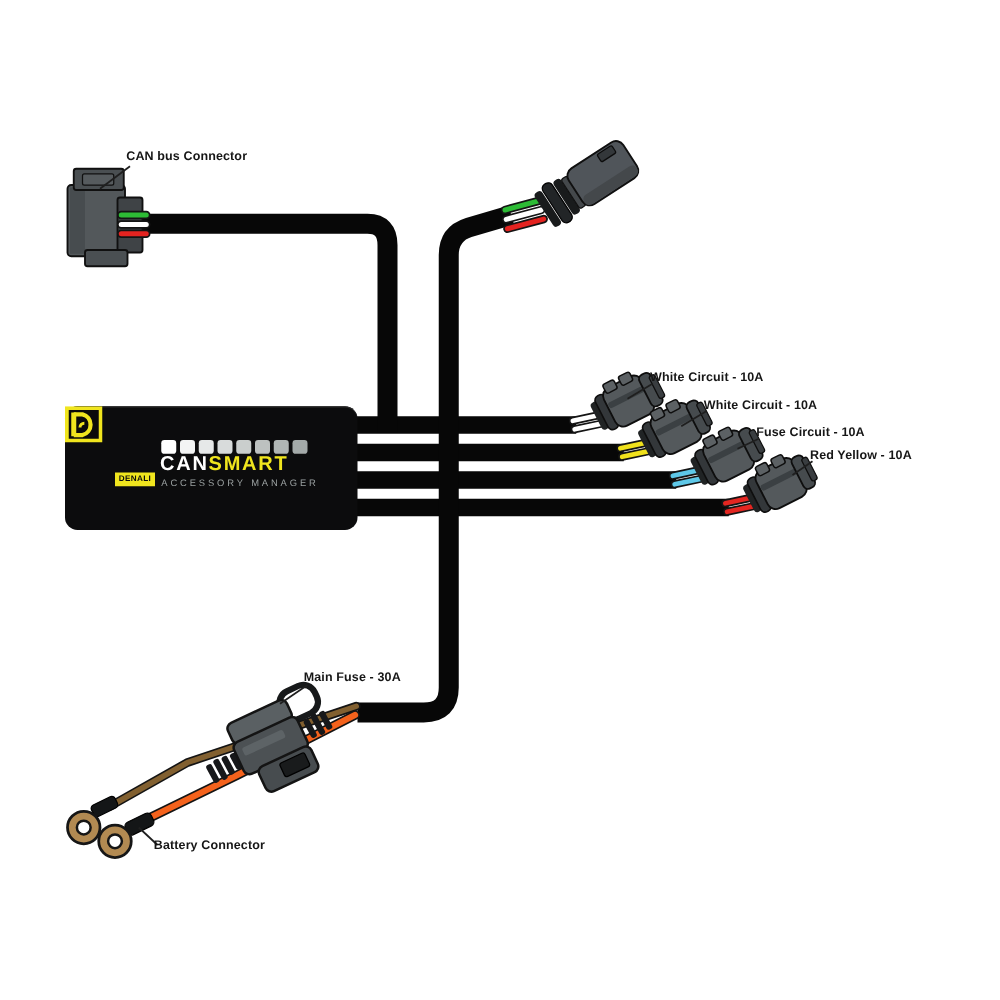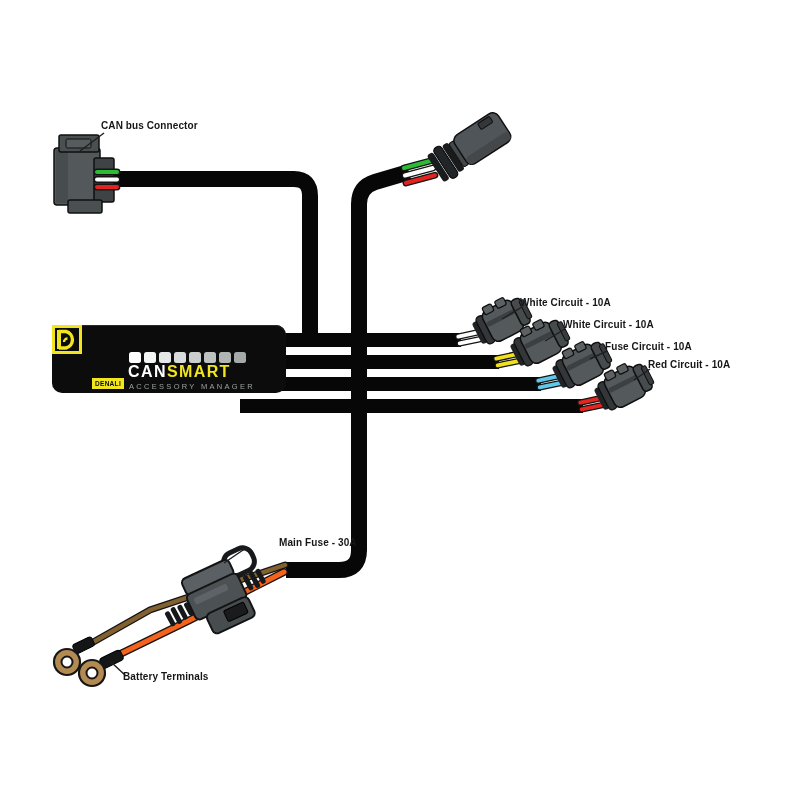--- a/index.html
+++ b/index.html
@@ -2,21 +2,21 @@
 <html><head>
 <meta charset="utf-8">
 <style>
   html,body{margin:0;padding:0;background:#ffffff;}
   .canvas{position:relative;width:800px;height:800px;background:#ffffff;
           font-family:"Liberation Sans",sans-serif;overflow:hidden;}
   .canvas svg{position:absolute;left:0;top:0;}
   .lbl{position:absolute;font-weight:bold;font-size:10px;color:#161616;
        white-space:nowrap;letter-spacing:.1px;}
   
-  .ctrl-box{position:absolute;left:52px;top:325px;width:234px;height:68px;
+  .ctrl-box{position:absolute;left:52px;top:325px;width:234px;height:99px;
             background:#0c0c0d;border-radius:10px;box-shadow:inset 0 1px 0 #2a2a2a;}
   .d-mark{position:absolute;left:41px;top:24px;width:30px;height:29px;}
   .denali-strip{position:absolute;left:40px;top:53px;width:32px;height:11px;
                 display:flex;align-items:center;justify-content:center;
                 font-size:6.5px;font-weight:bold;color:#0b0b0b;letter-spacing:.3px;}
   .ind-row{position:absolute;left:77px;top:27px;display:flex;gap:3px;}
   .ind-row span{width:12px;height:11px;border-radius:2.5px;display:block;}
   .cansmart{position:absolute;left:76px;top:38px;font-size:16px;font-weight:bold;
             letter-spacing:1.4px;color:#ffffff;white-space:nowrap;}
   .acc-mgr{position:absolute;left:77px;top:57px;font-size:7.5px;font-weight:normal;
@@ -192,17 +192,17 @@
       <span style="background: rgb(164, 170, 169);"></span>
     </div>
     <div class="cansmart"><span>CAN</span><span style="color: rgb(240, 229, 30);">SMART</span></div>
     <div class="acc-mgr">ACCESSORY MANAGER</div>
   </div>
 
   <div class="lbl" style="left:101px;top:120px;">CAN bus Connector</div>
   <div class="lbl" style="left:520px;top:297px;">White Circuit - 10A</div>
   <div class="lbl" style="left:563px;top:319px;">White Circuit - 10A</div>
   <div class="lbl" style="left:605px;top:341px;">Fuse Circuit - 10A</div>
-  <div class="lbl" style="left:648px;top:359px;">Red Circuit - 10A</div>
-  <div class="lbl" style="left:243px;top:537px;margin-left:36px;">Main Fuse - 30A</div>
-  <div class="lbl" style="left:123px;top:671px;">Battery Terminals</div>
+  <div class="lbl" style="left:648px;top:359px;">Red Yellow - 10A</div>
+  <div class="lbl" style="left:243px;top:537px;">Main Fuse - 30A</div>
+  <div class="lbl" style="left:123px;top:671px;">Battery Connector</div>
 
 </div>
 
 </body></html>

